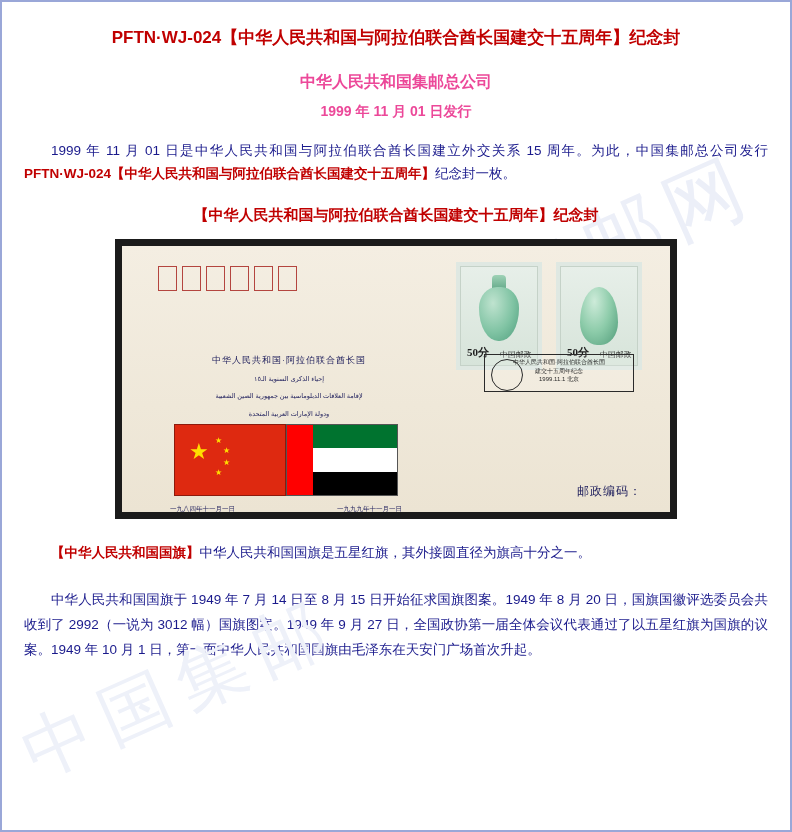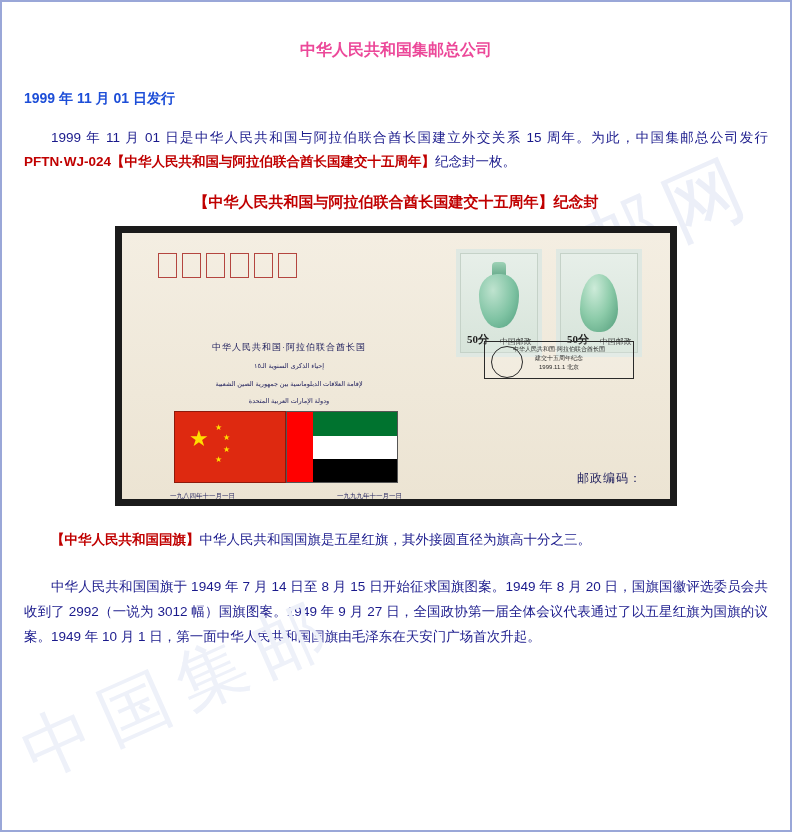--- a/index.html
+++ b/index.html
@@ -64,24 +64,25 @@
     line-height: 1.4;
   }
   h2.subtitle {
     margin: 22px 0 0 0;
     text-align: center;
     font-size: 16px;
     font-weight: bold;
     color: #ec4899;
   }
   h3.issue-date {
-    margin: 29px 0 0 0;
+    margin: 10px 0 0 0;
+    text-align: center;
     font-size: 14px;
     font-weight: bold;
-    color: #1d4ed8;
+    color: #ec4899;
   }
   p.body-text {
     margin: 18px 0 0 0;
     font-size: 13.5px;
     line-height: 1.75;
     color: #1a1a8c;
     text-indent: 2em;
     text-align: justify;
   }
   p.body-text .hl {
@@ -318,20 +319,21 @@
 </head>
 <body>
 
 <div class="page">
 
   <div class="watermark">集邮网</div>
   <div class="watermark2">中国集邮</div>
 
   <div class="content">
 
+    <h1 class="title">PFTN·WJ-024【中华人民共和国与阿拉伯联合酋长国建交十五周年】纪念封</h1>
     <h2 class="subtitle">中华人民共和国集邮总公司</h2>
     <h3 class="issue-date">1999 年 11 月 01 日发行</h3>
 
     <p class="body-text"><span>1999 年 11 月 01 日是中华人民共和国与阿拉伯联合酋长国建立外交关系 15 周年。为此，中国集邮总公司发行 </span><span class="hl">PFTN·WJ-024</span><span class="hl">【中华人民共和国与阿拉伯联合酋长国建交十五周年】</span><span>纪念封一枚。</span></p>
 
     <h3 class="cover-caption">【中华人民共和国与阿拉伯联合酋长国建交十五周年】纪念封</h3>
 
     <div class="image-wrap">
       <div class="envelope-frame">
         <div class="envelope">
@@ -407,17 +409,17 @@
 
           <div class="postcode-label">邮政编码：</div>
 
         </div>
       </div>
     </div>
 
   </div>
 
   <div class="bottom-texts">
-    <p class="flag-note"><span class="hl">【中华人民共和国国旗】</span><span>中华人民共和国国旗是五星红旗，其外接圆直径为旗高十分之三。</span></p>
+    <p class="flag-note"><span class="hl">【中华人民共和国国旗】</span><span>中华人民共和国国旗是五星红旗，其外接圆直径为旗高十分之一。</span></p>
     <p class="flag-note">中华人民共和国国旗于 1949 年 7 月 14 日至 8 月 15 日开始征求国旗图案。1949 年 8 月 20 日，国旗国徽评选委员会共收到了 2992（一说为 3012 幅）国旗图案。1949 年 9 月 27 日，全国政协第一届全体会议代表通过了以五星红旗为国旗的议案。1949 年 10 月 1 日，第一面中华人民共和国国旗由毛泽东在天安门广场首次升起。</p>
   </div>
 
 </div>
 
 </body></html>

